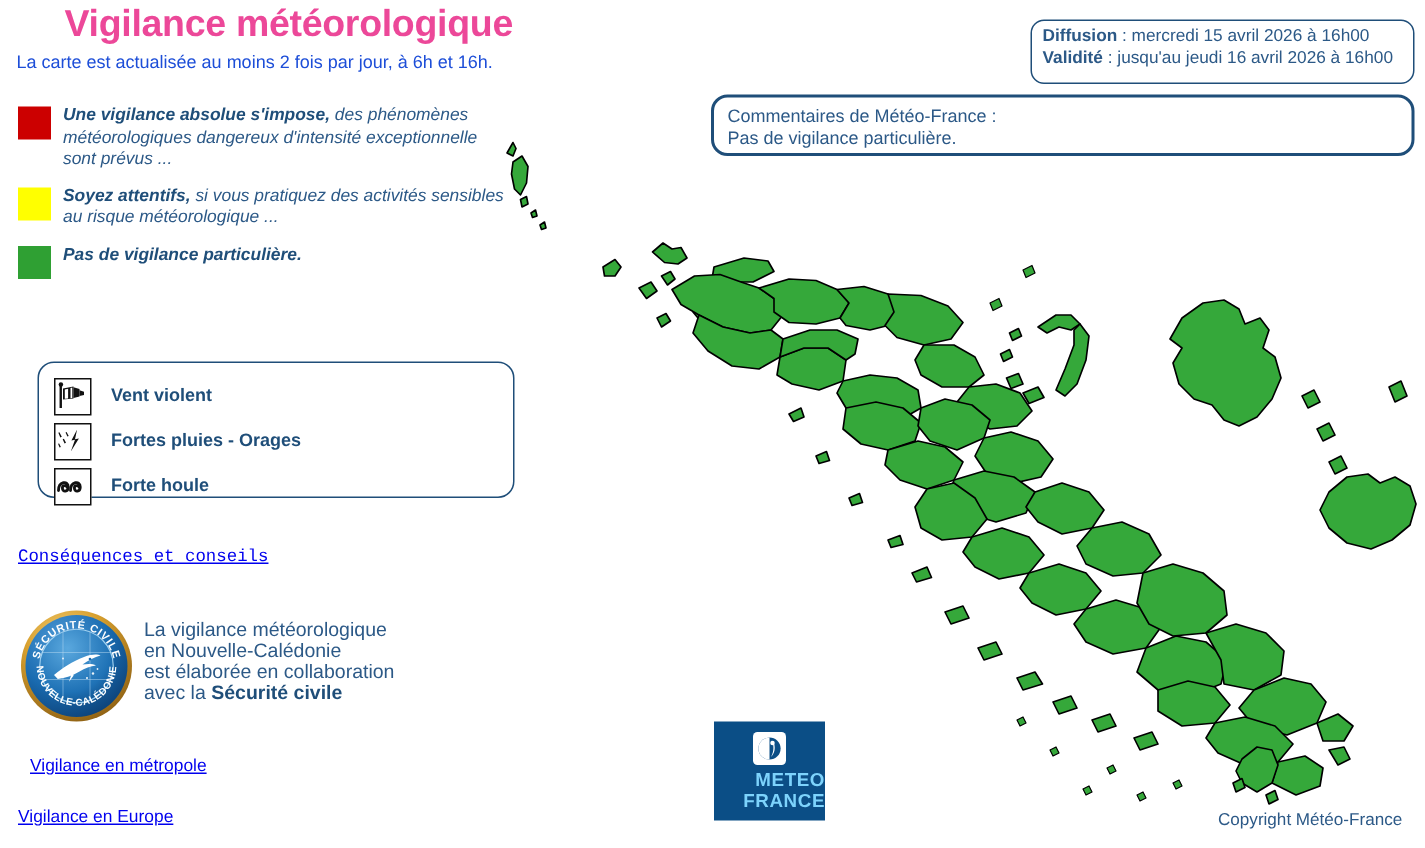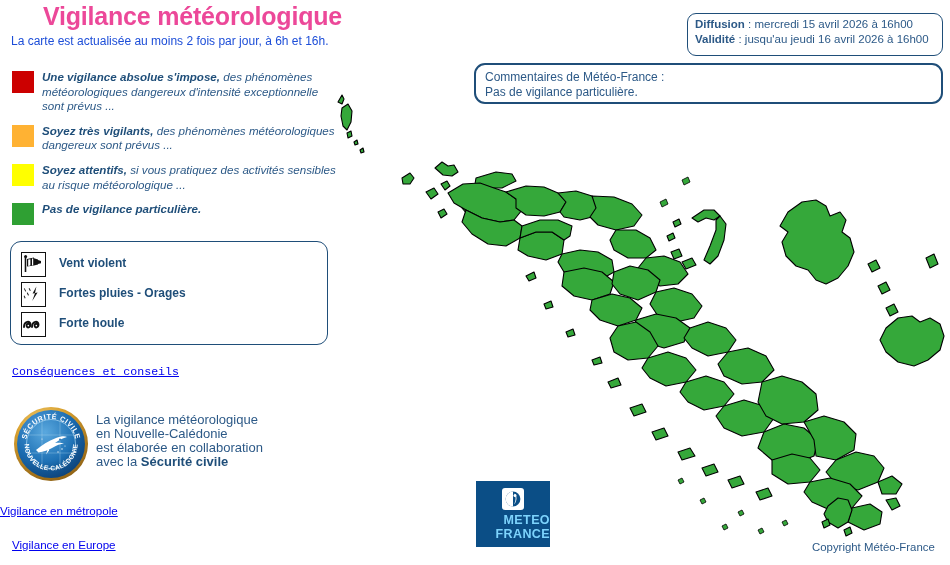--- a/index.html
+++ b/index.html
@@ -85,22 +85,22 @@
     font-size: 11.6px;
     line-height: 14.6px;
     color: #2c5987;
     font-style: italic;
   }
   .lvl-text b { font-weight: bold; color: #1f4e79; }
 
   
   #risk-box {
     position: absolute;
-    left: 10px; top: 241px;
-    width: 318px; height: 104px;
+    left: 25px; top: 241px;
+    width: 318px; height: 91px;
     border: 1.5px solid #1f4e79;
     border-radius: 11px;
     box-sizing: border-box;
     background: #fff;
   }
   .risk-row {
     position: absolute;
     left: 10px;
     height: 24px;
   }
@@ -128,21 +128,21 @@
   
   a.blue-link, .blue-link {
     position: absolute;
     font-size: 11.6px;
     color: #0000ee;
     text-decoration: underline;
     white-space: nowrap;
     cursor: pointer;
   }
   #link-consequences { left: 12px; top: 365px; font-family: Liberation Mono, monospace; }
-  #link-metropole    { left: 0; top: 504px; }
+  #link-metropole    { left: 20px; top: 504px; }
   #link-europe       { left: 12px; top: 538px; }
 
   
   #secu-block {
     position: absolute;
     left: 12px; top: 400px;
     width: 290px;
   }
   #secu-logo {
     position: absolute;
@@ -221,24 +221,20 @@
     <div>Pas de vigilance particulière.</div>
   </div>
 
   <div id="vigilance-legend">
 
     <div class="lvl-row">
       <div class="lvl-swatch" style="background:#cc0000"></div>
       <div class="lvl-text"><b>Une vigilance absolue s'impose,</b><span> des phénomènes météorologiques dangereux d'intensité exceptionnelle sont prévus ...</span></div>
     </div>
 
-    <div class="lvl-row" style="margin-top:10px">
-      <div class="lvl-swatch" style="background:#ffb233"></div>
-      <div class="lvl-text"><b>Soyez très vigilants,</b><span> des phénomènes météorologiques dangereux sont prévus ...</span></div>
-    </div>
 
     <div class="lvl-row" style="margin-top:10px">
       <div class="lvl-swatch" style="background:#ffff00"></div>
       <div class="lvl-text"><b>Soyez attentifs,</b><span> si vous pratiquez des activités sensibles au risque météorologique ...</span></div>
     </div>
 
     <div class="lvl-row" style="margin-top:10px">
       <div class="lvl-swatch" style="background:#2fa033"></div>
       <div class="lvl-text"><b>Pas de vigilance particulière.</b><span></span></div>
     </div>

